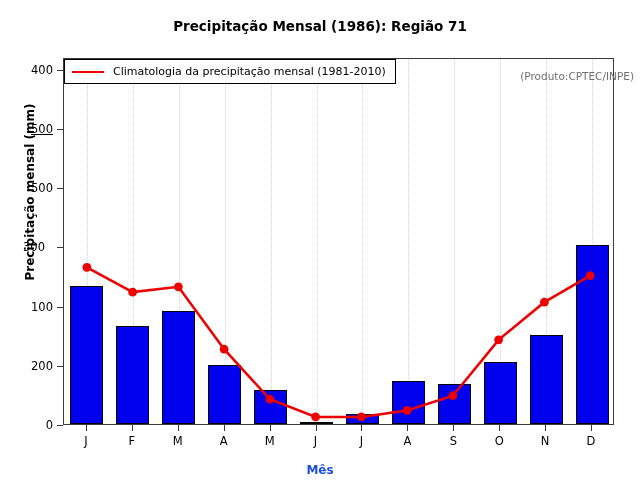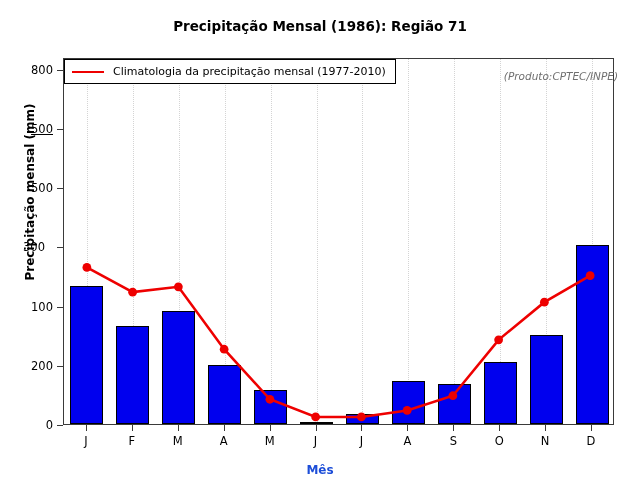--- a/index.html
+++ b/index.html
@@ -136,26 +136,25 @@
     border-top: 2px solid #ee0000;
   }
   #legend-label {
     font-size: 11px;
     color: #000000;
     white-space: nowrap;
   }
   
   #producer-note {
     position: absolute;
-    right: 22px;
+    right: 6px;
     top: 70px;
     font-size: 10.5px;
     color: #6f6f6f;
     z-index: 5;
-    font-style: italic;
   }
 </style>
 </head>
 <body>
 
 <div id="figure">
 
   <div id="chart-title">Precipitação Mensal (1986): Região 71</div>
 
   <div id="ylabel">Precipitação mensal (mm)</div>
@@ -205,39 +204,39 @@
         <circle cx="344.375" cy="353.38548387096773" r="4.4" fill="#ee0000"></circle>
         <circle cx="390.29166666666663" cy="338.5870967741936" r="4.4" fill="#ee0000"></circle>
         <circle cx="436.2083333333333" cy="282.3532258064516" r="4.4" fill="#ee0000"></circle>
         <circle cx="482.125" cy="244.46935483870968" r="4.4" fill="#ee0000"></circle>
         <circle cx="528.0416666666666" cy="217.8322580645161" r="4.4" fill="#ee0000"></circle>
       </svg>
   </div>
 
   <div id="legend">
     <span id="legend-line" style="border-top-color: rgb(238, 0, 0);"></span>
-    <span id="legend-label">Climatologia da precipitação mensal (1977-2010)</span>
+    <span id="legend-label">Climatologia da precipitação mensal (1981-2010)</span>
   </div>
 
   <div id="producer-note">(Produto:CPTEC/INPE)</div>
 
 <div class="ytick-mark" style="top: 425px;"></div>
     <div class="ytick-label" style="top: 425px; left: 8px; width: 45px;">0</div>
     <div class="ytick-mark" style="top: 365.806px;"></div>
     <div class="ytick-label" style="top: 365.806px; left: 8px; width: 45px;">200</div>
     <div class="ytick-mark" style="top: 306.613px;"></div>
     <div class="ytick-label" style="top: 306.613px; left: 8px; width: 45px;">100</div>
     <div class="ytick-mark" style="top: 247.419px;"></div>
     <div class="ytick-label" style="top: 247.419px; left: 0; width: 45px;">300</div>
     <div class="ytick-mark" style="top: 188.226px;"></div>
     <div class="ytick-label" style="top: 188.226px; left: 8px; width: 45px;">500</div>
     <div class="ytick-mark" style="top: 129.032px;"></div>
     <div class="ytick-label" style="top: 129.032px; left: 8px; width: 45px; text-decoration: underline;">500</div>
     <div class="ytick-mark" style="top: 69.8387px;"></div>
-    <div class="ytick-label" style="top: 69.8387px; left: 8px; width: 45px;">800</div>
+    <div class="ytick-label" style="top: 69.8387px; left: 8px; width: 45px;">400</div>
     <div class="xtick-mark" style="left: 85.9583px;"></div>
     <div class="xtick-label" style="left: 85.9583px;">J</div>
     <div class="xtick-mark" style="left: 131.875px;"></div>
     <div class="xtick-label" style="left: 131.875px;">F</div>
     <div class="xtick-mark" style="left: 177.792px;"></div>
     <div class="xtick-label" style="left: 177.792px;">M</div>
     <div class="xtick-mark" style="left: 223.708px;"></div>
     <div class="xtick-label" style="left: 223.708px;">A</div>
     <div class="xtick-mark" style="left: 269.625px;"></div>
     <div class="xtick-label" style="left: 269.625px;">M</div>

